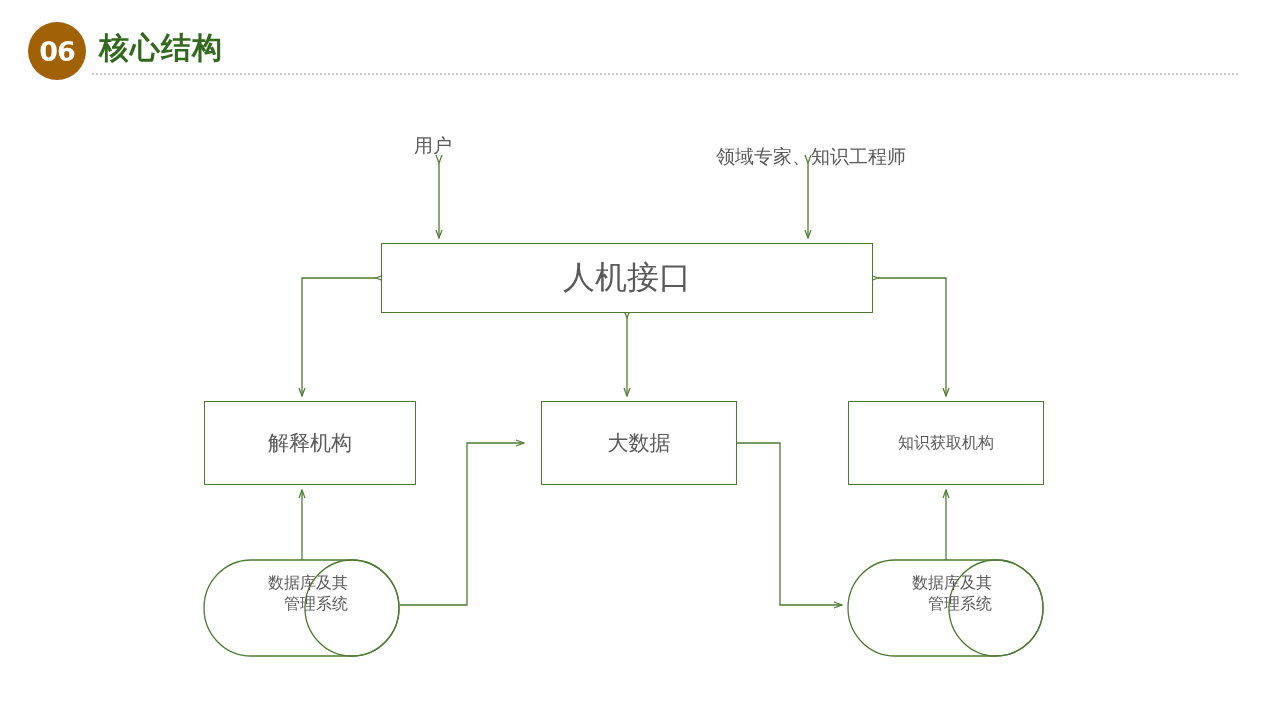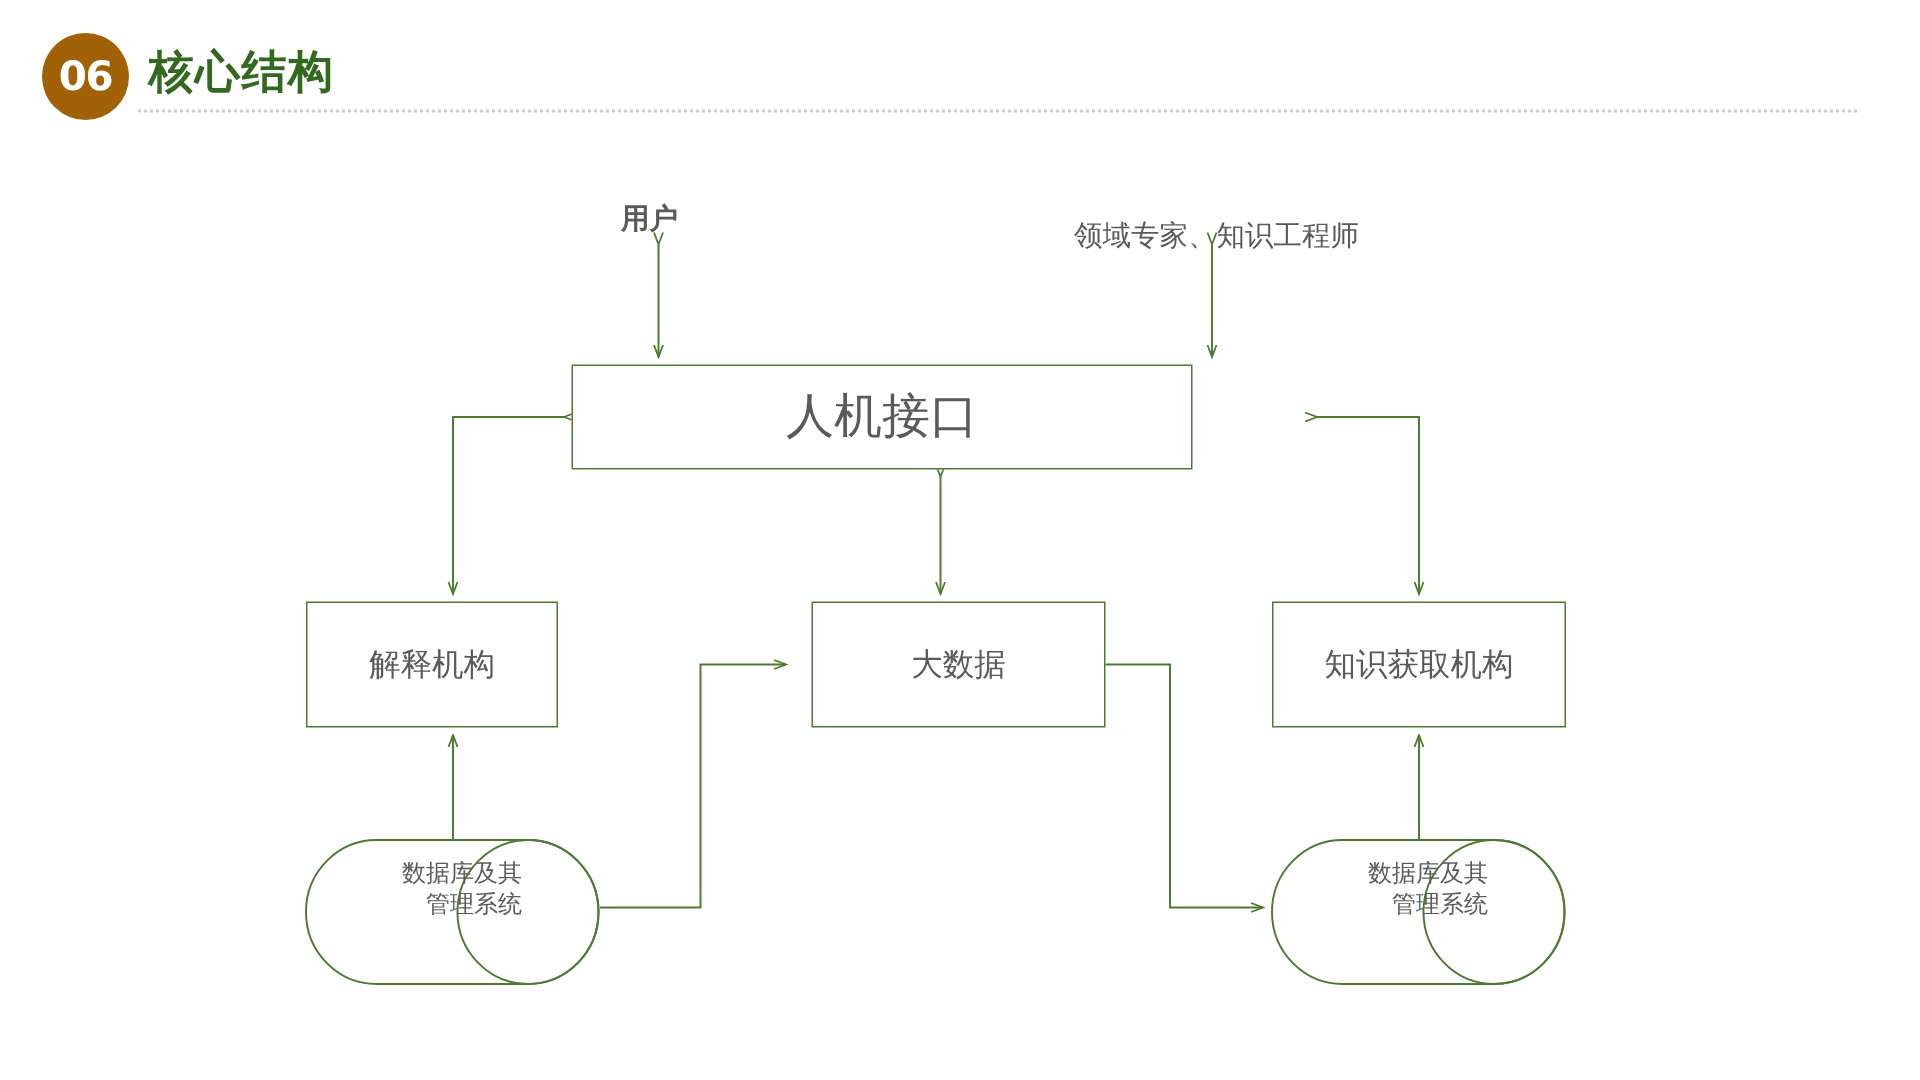--- a/index.html
+++ b/index.html
@@ -83,45 +83,45 @@
     border: 1px solid #4c7a31;
     background: #ffffff;
     display: flex;
     align-items: center;
     justify-content: center;
     color: #5a5a5a;
   }
   #node-hmi {
     left: 381px;
     top: 243px;
-    width: 414px;
+    width: 492px;
     height: 70px;
     font-size: 32px;
   }
   #node-explain {
     left: 204px;
     top: 401px;
-    width: 168px;
+    width: 212px;
     height: 84px;
     font-size: 21px;
   }
   #node-bigdata {
     left: 529px;
     top: 401px;
     width: 196px;
     height: 84px;
     font-size: 21px;
     margin-left: 12px;
   }
   #node-knowledge {
     left: 848px;
     top: 401px;
     width: 196px;
     height: 84px;
-    font-size: 21px;
+    font-size: 16px;
   }
 
   
   .cyl-label {
     position: absolute;
     color: #5a5a5a;
     font-size: 16px;
     line-height: 21px;
     text-align: right;
     white-space: nowrap;
@@ -140,21 +140,20 @@
   
   .actor-label {
     position: absolute;
     color: #5a5a5a;
     font-size: 19px;
     white-space: nowrap;
   }
   #actor-user {
     left: 414px;
     top: 133px;
-    font-weight: bold;
   }
   #actor-expert {
     left: 716px;
     top: 133px;
     margin-top: 11px;
   }
 </style>
 </head>
 <body>
 

